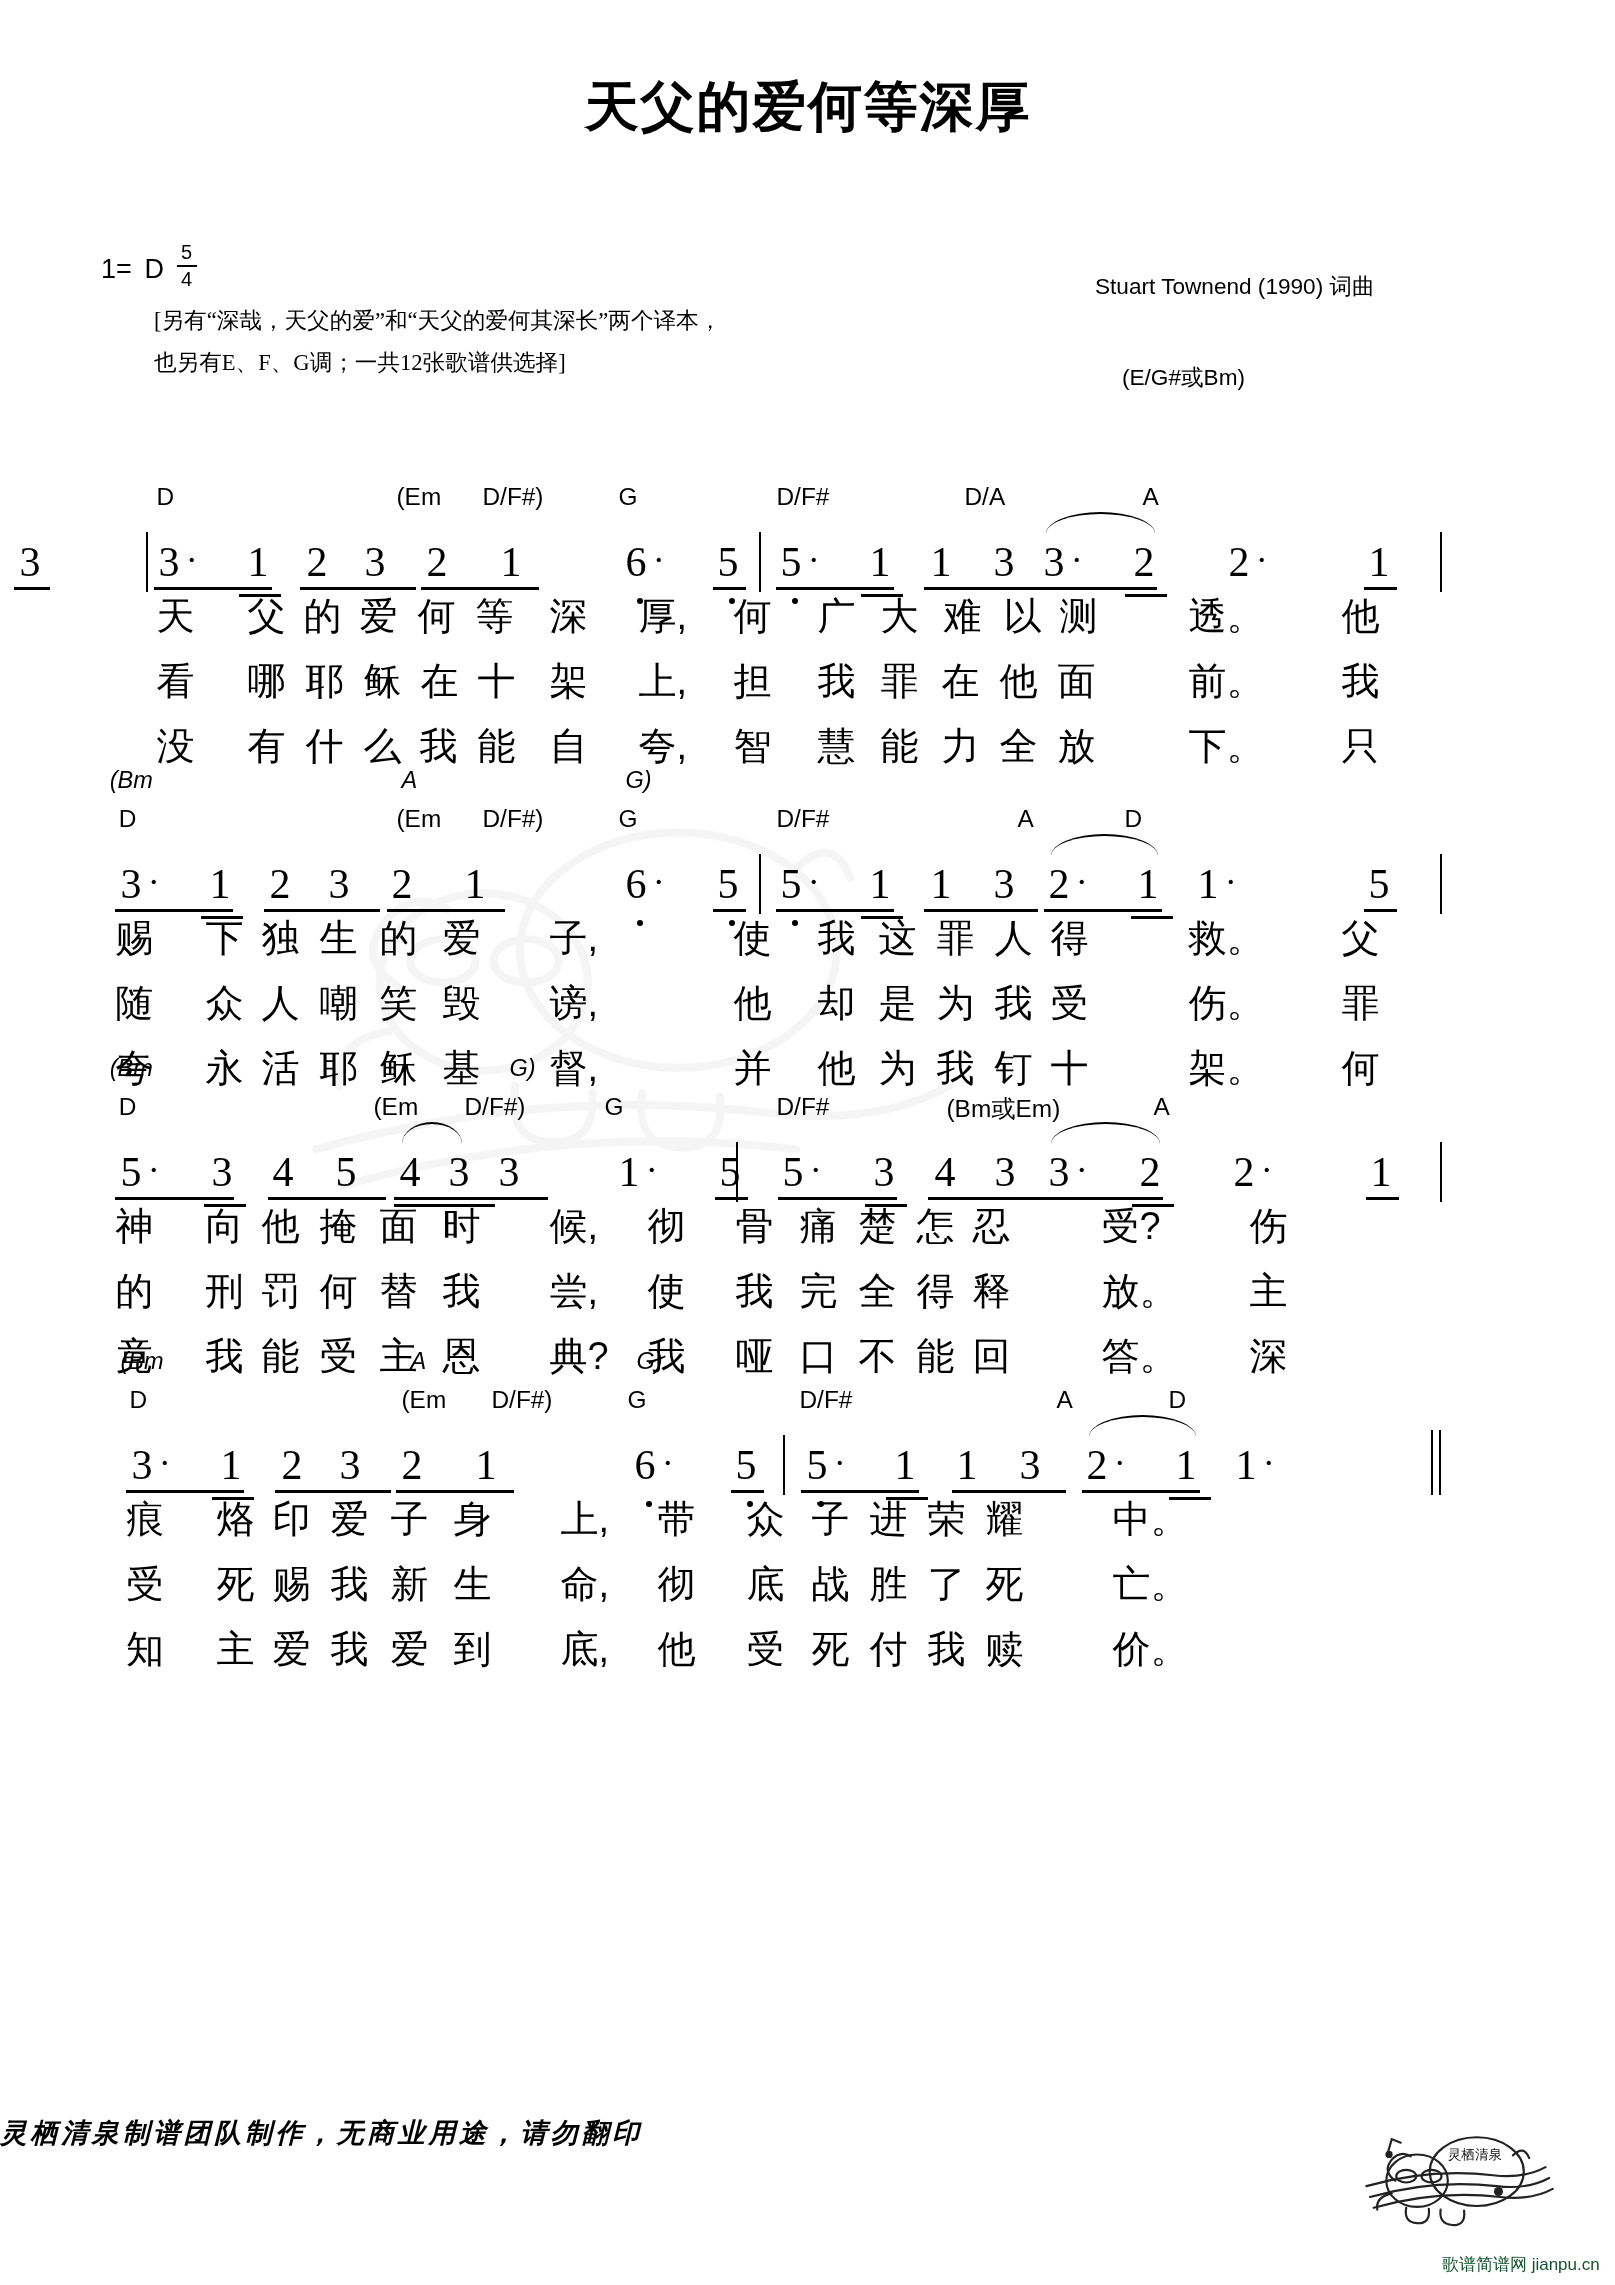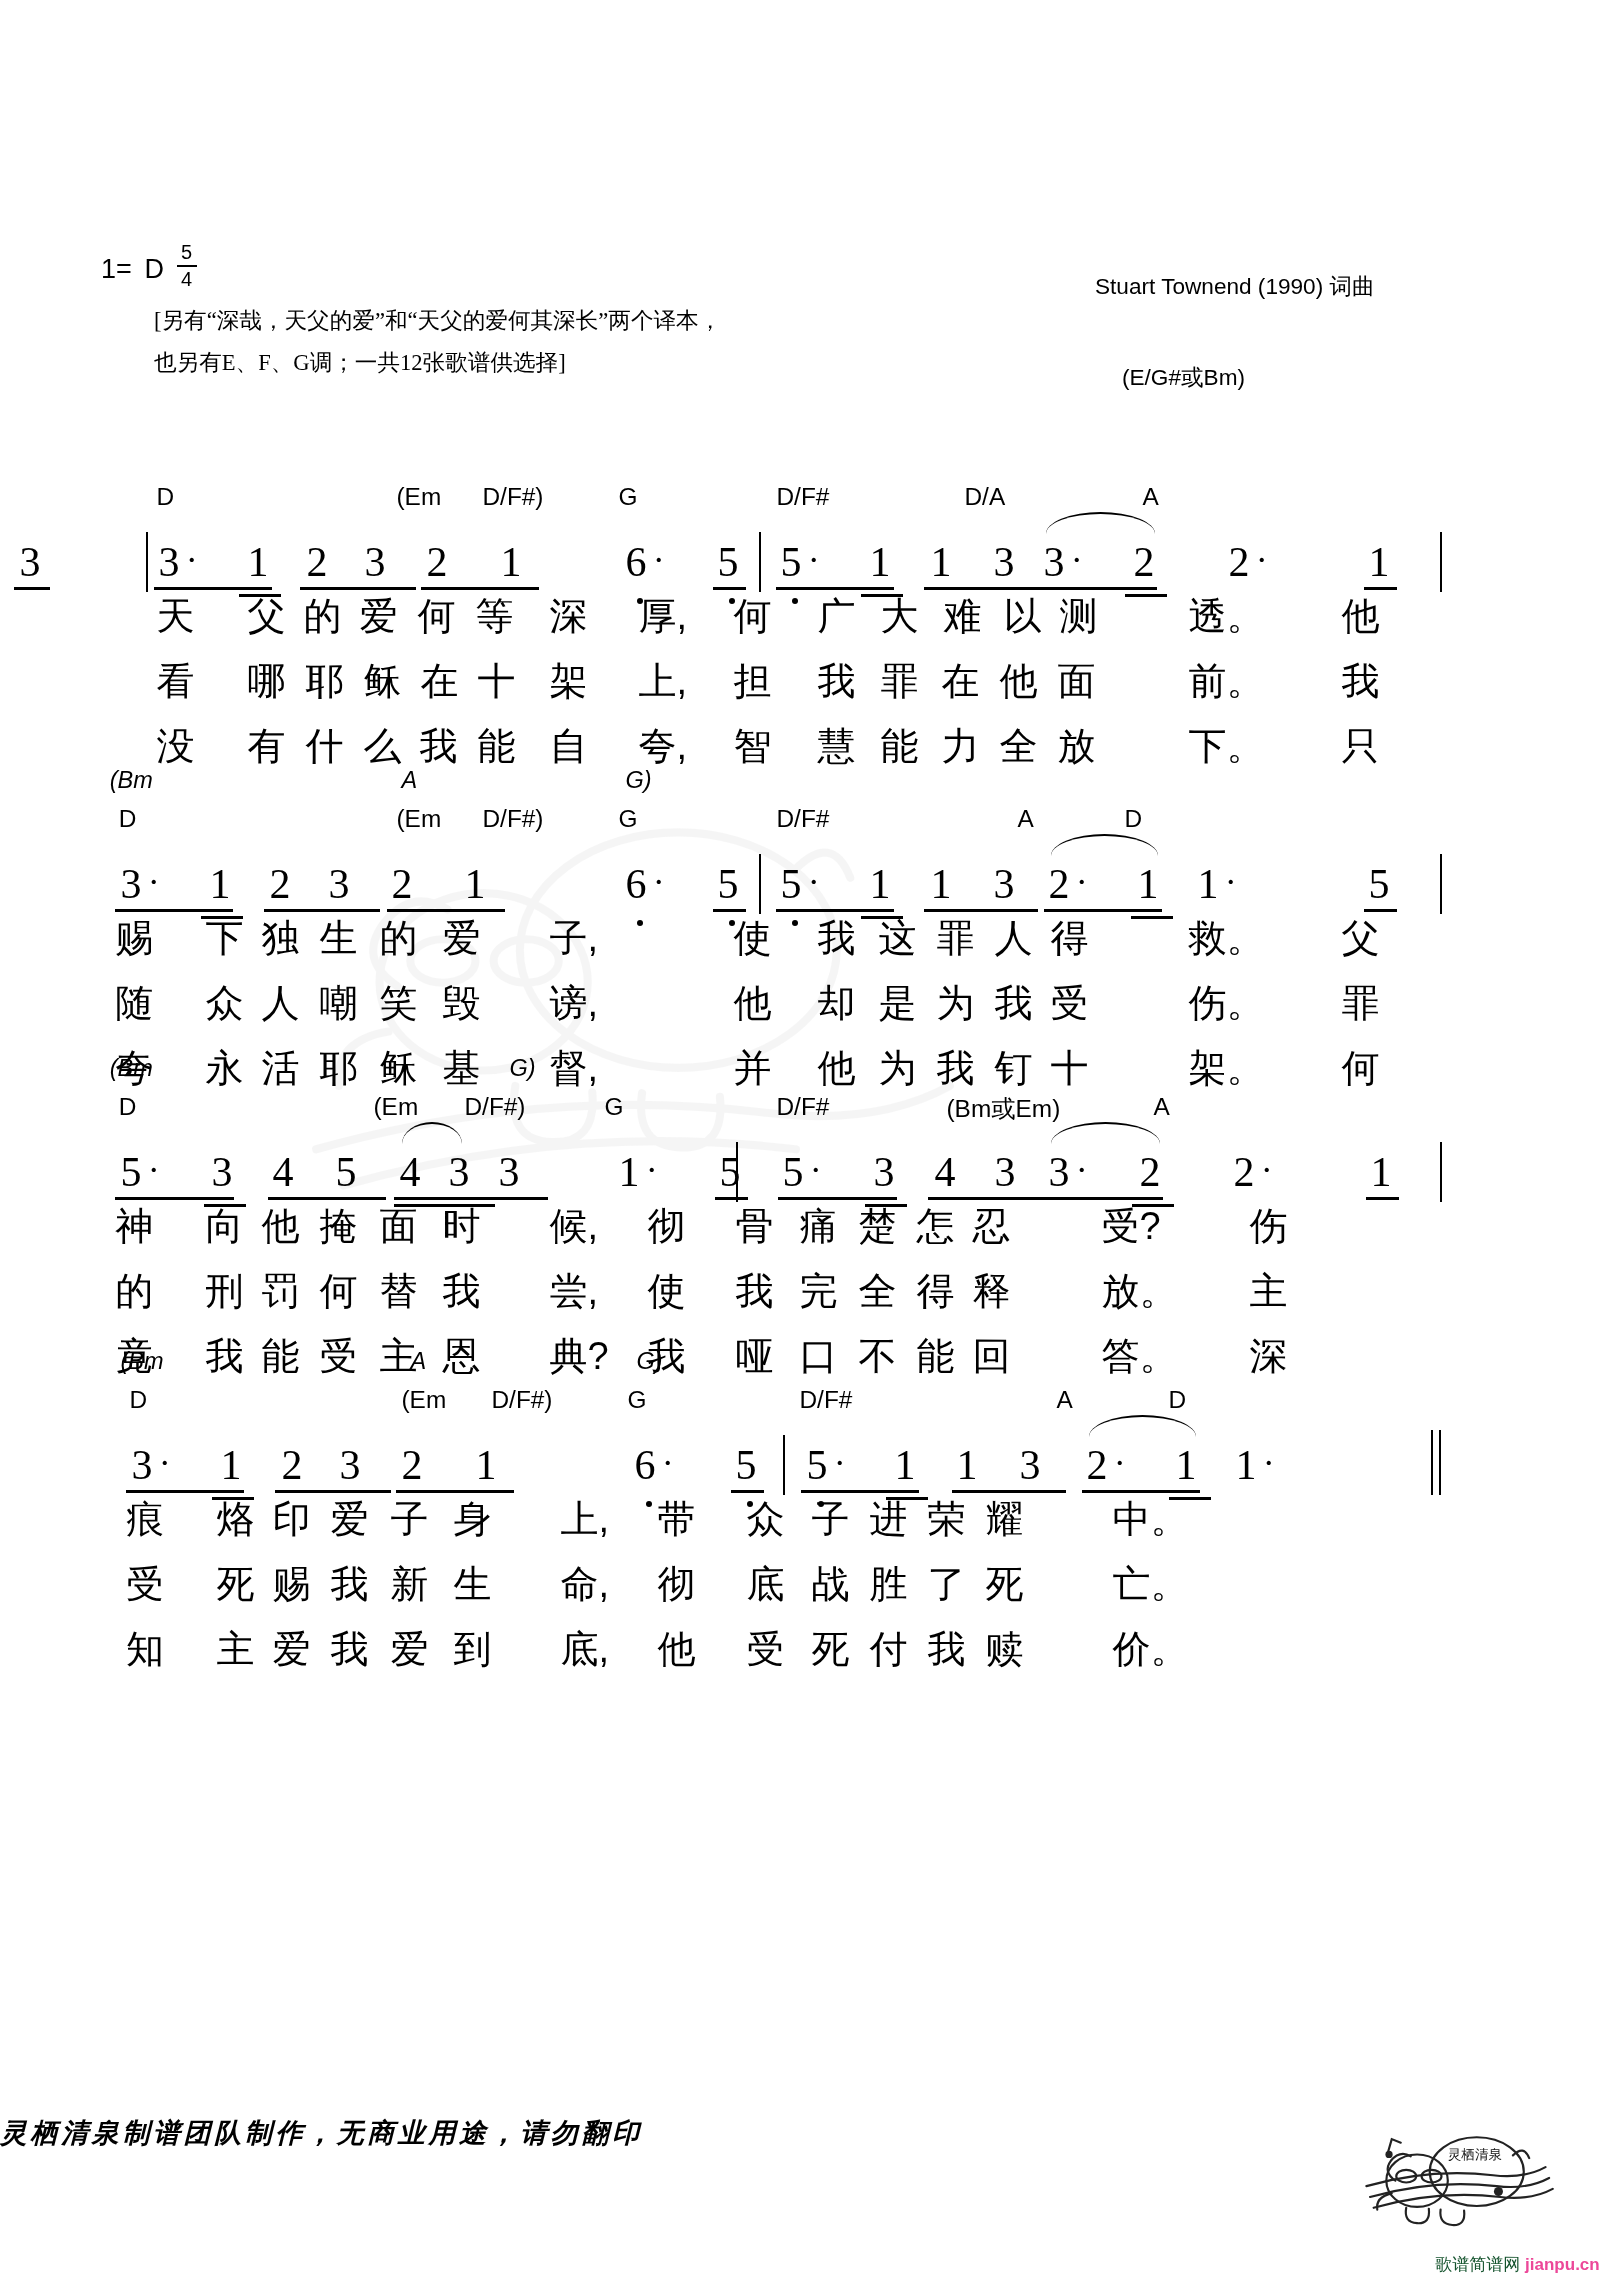--- a/index.html
+++ b/index.html
@@ -63,28 +63,29 @@
   
   .watermark{position:absolute;left:289px;top:760px;width:688px;height:507px;
              opacity:.075;pointer-events:none;}
 
   
   .footer-text{position:absolute;left:0;right:0;top:2115px;text-align:left;
                font-size:27px;font-family:"Liberation Serif","DejaVu Serif",serif;
                font-style:italic;font-weight:bold;letter-spacing:3.6px;}
   .logo{position:absolute;left:1361px;top:2128px;width:208px;height:109px;}
   .sitemark{position:absolute;right:16.3px;bottom:9px;font-size:17px;white-space:nowrap;}
-  .sitemark .cn{color:#ec4899;font-weight:bold;}
+  .sitemark .cn{color:#14532d;}
   .sitemark .zh{color:#14532d;}
 </style>
 </head>
 <body>
 
 <div class="page">
 
+  <div class="title">天父的爱何等深厚</div>
 
   <div class="keysig">
     <span class="eq">1=</span>
     <span class="k">D</span>
     <span class="meter">
       <span class="num">5</span>
       <span class="bar"></span>
       <span class="num">4</span>
     </span>
   </div>

